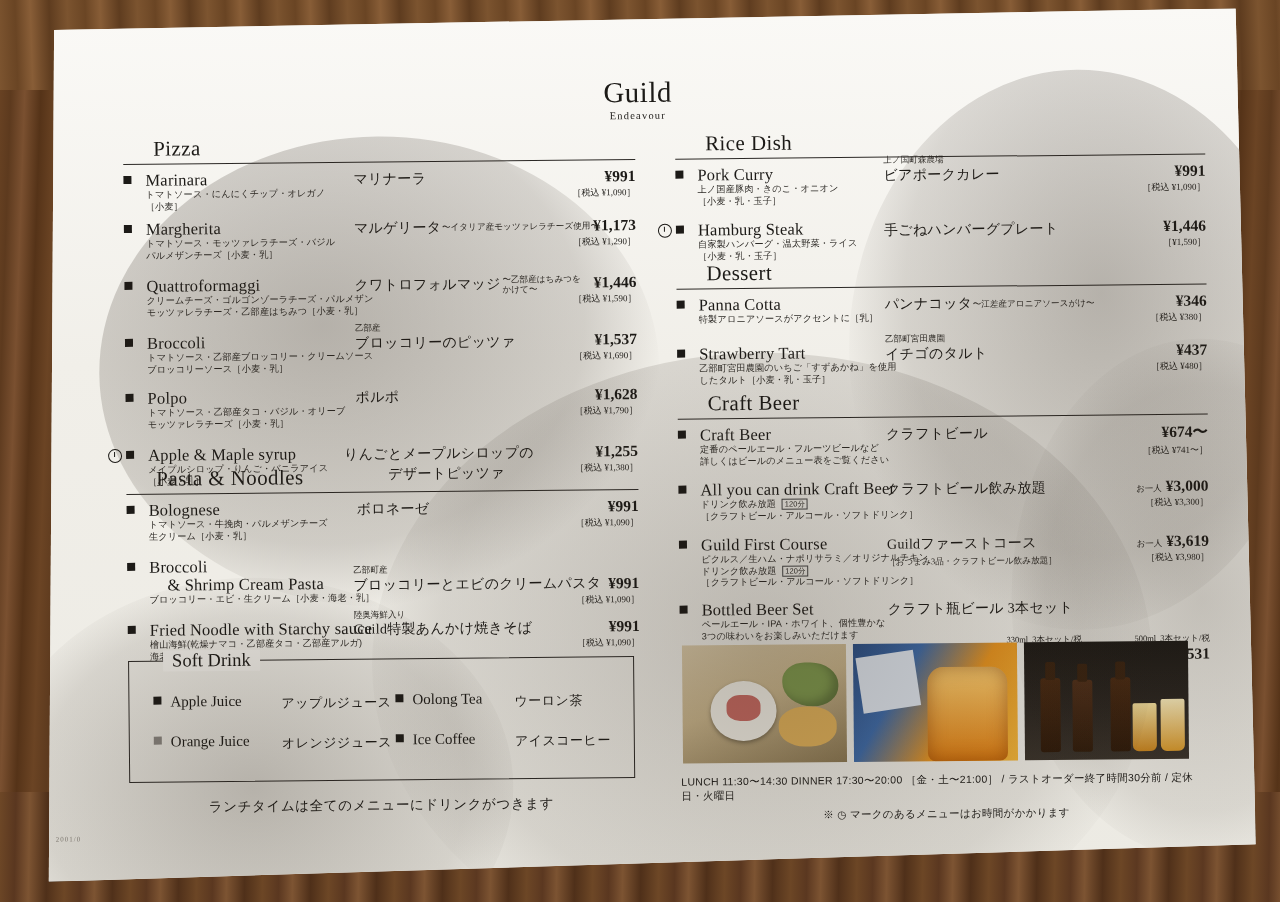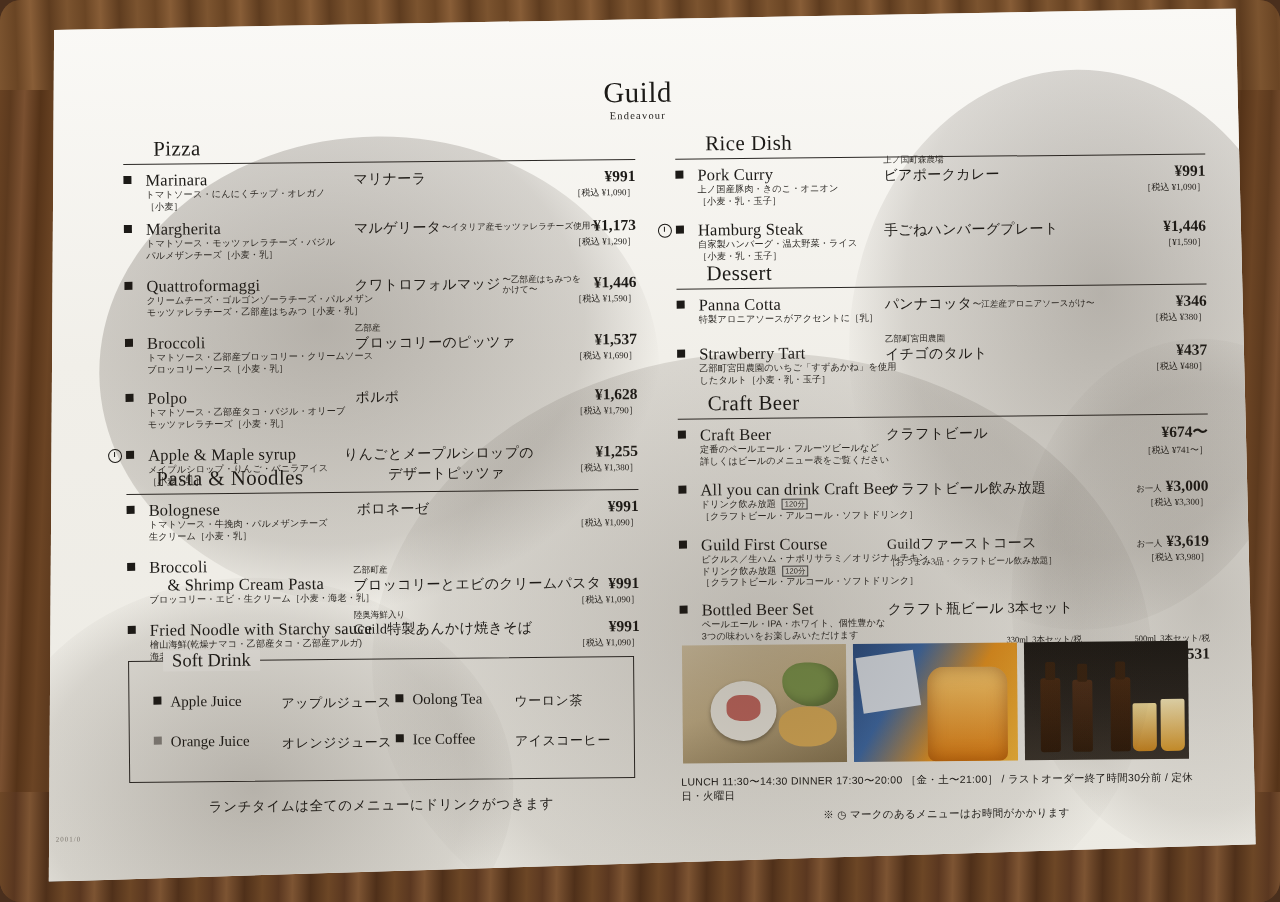--- a/index.html
+++ b/index.html
@@ -5,21 +5,20 @@
   html,body{margin:0;padding:0;}
   body{
     width:1280px;height:902px;overflow:hidden;
     font-family:"Liberation Serif",serif;
     background:#4a2f1d;
   }
   #stage{position:relative;width:1280px;height:902px;overflow:hidden;
     background:
       repeating-linear-gradient(92deg,#6b4424 0px,#5d3a1e 14px,#7a5030 28px,#553318 44px,#6b4424 60px),
       #5d3a1e;
-    border-radius: 21px;
   }
   
   #wood-top{position:absolute;left:0;top:0;width:1280px;height:90px;
     background:repeating-linear-gradient(88deg,#7d5530 0px,#6a4524 18px,#8a5f38 33px,#5e3c1f 52px,#7d5530 70px);
     opacity:.95;}
   #wood-bottom{position:absolute;left:0;bottom:0;width:1280px;height:110px;
     background:repeating-linear-gradient(91deg,#6d4726 0px,#5a3720 16px,#7e5533 30px,#4e2f19 48px,#6d4726 66px);
     opacity:.95;}
 
   

